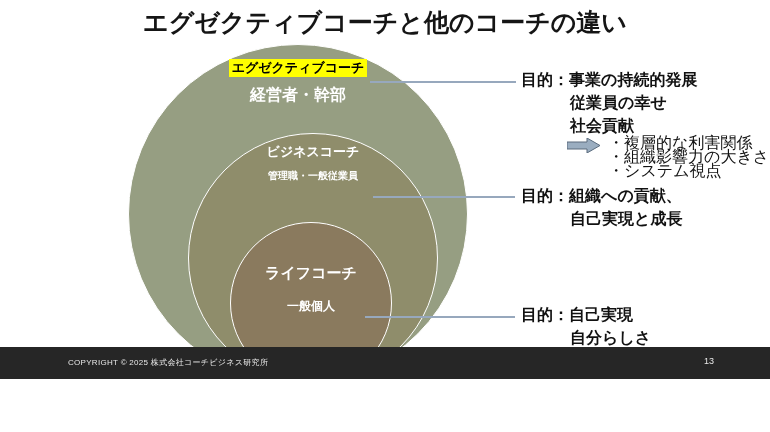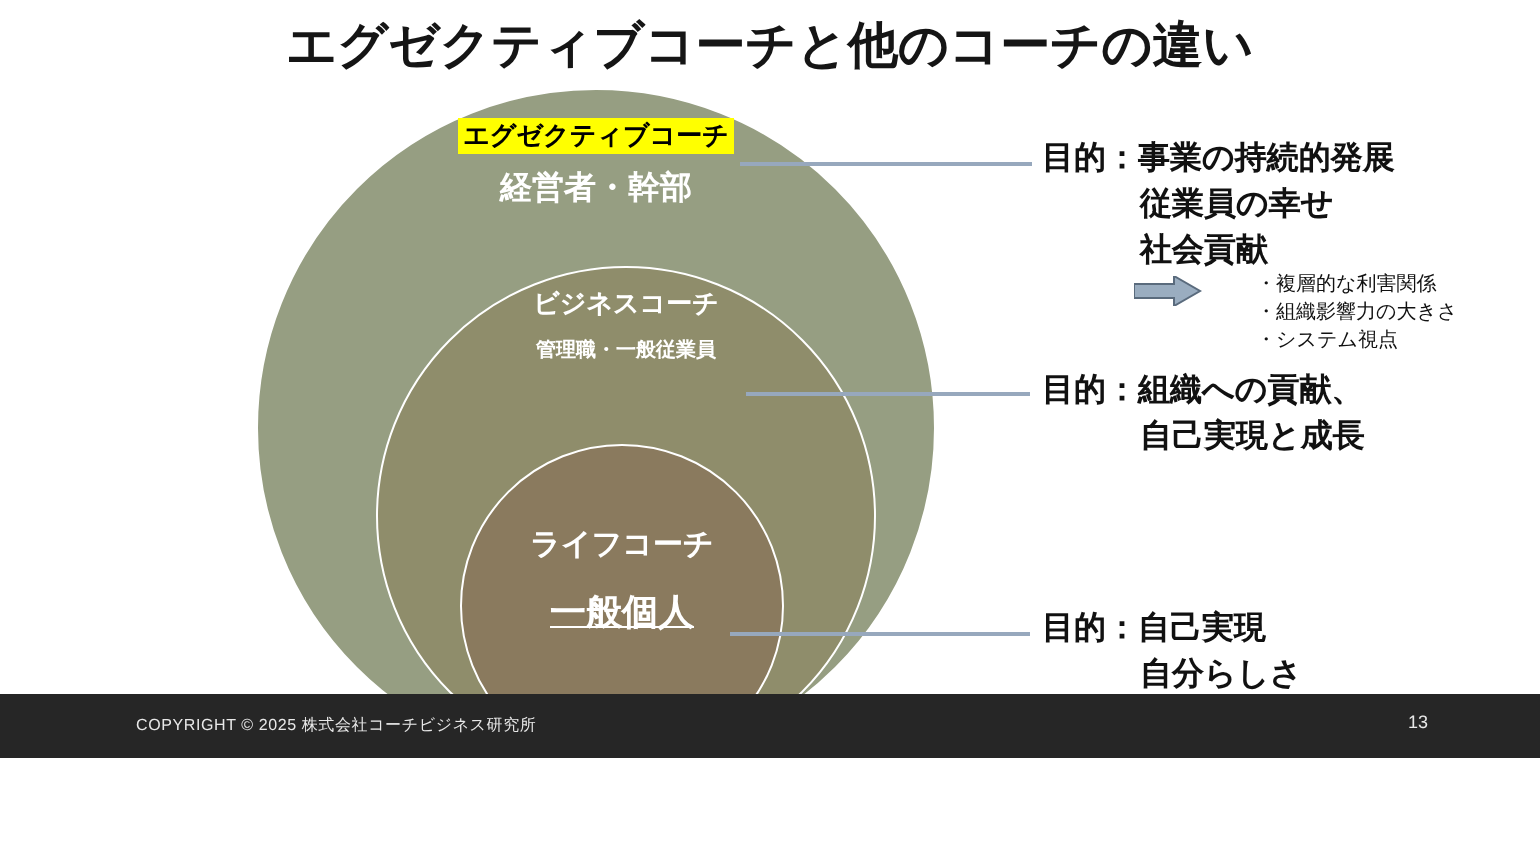--- a/index.html
+++ b/index.html
@@ -102,23 +102,22 @@
     line-height: 13px;
   }
   #label-life-title {
     left: 231px; top: 264px; width: 160px;
     font-size: 15px;
     line-height: 18px;
     text-align: center;
   }
   #label-life-sub {
     left: 231px; top: 298px; width: 160px;
-    font-size: 18px;
+    font-size: 12px;
     line-height: 17px;
-    text-decoration: underline;
   }
 
   
   .connector {
     position: absolute;
     height: 2px;
     background: #97a8bd;
   }
   #connector-exec   { left: 370px; top: 81px;  width: 146px; }
   #connector-biz    { left: 373px; top: 196px; width: 142px; }
@@ -160,25 +159,24 @@
     top: 136px;
     display: flex;
     align-items: flex-start;
   }
   #arrow-icon {
     margin-top: 2px;
     margin-right: 7px;
     flex: 0 0 auto;
   }
   #subpoints-list {
-    font-size: 10px;
+    font-size: 16px;
     line-height: 14px;
     color: #111111;
     white-space: nowrap;
-    margin-left: 20px;
   }
   #subpoints-list .bullet-line {
     display: block;
   }
 
   
   #footer {
     position: absolute;
     left: 0;
     bottom: 0;

